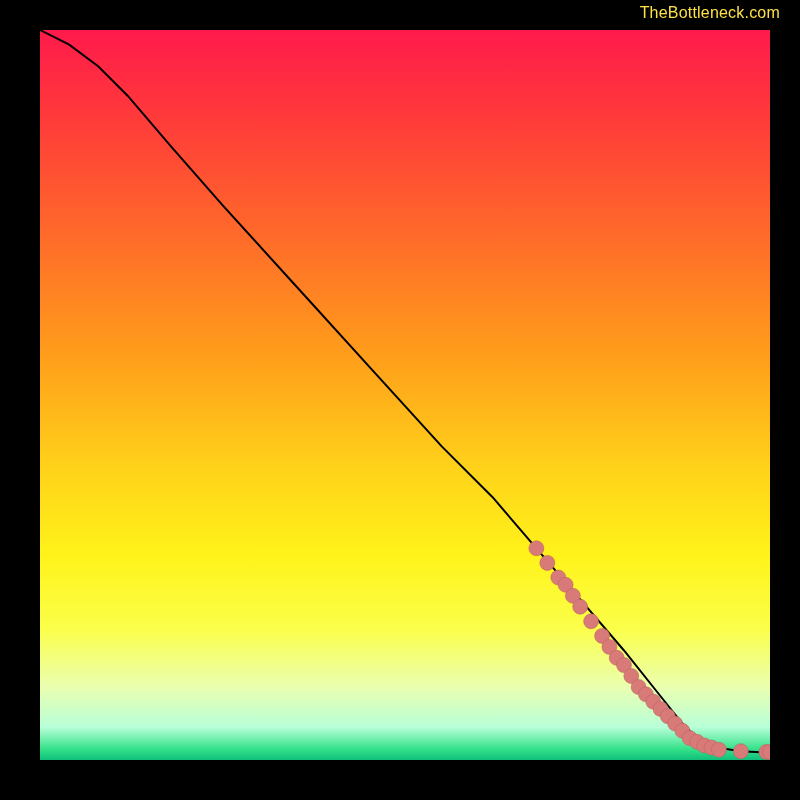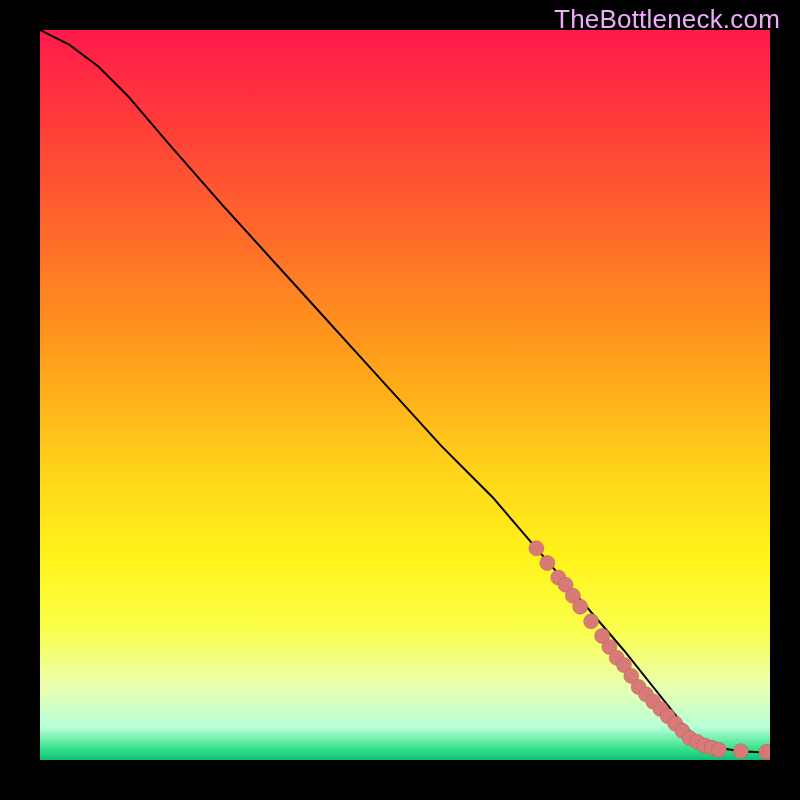--- a/index.html
+++ b/index.html
@@ -14,22 +14,22 @@
   .container {
     position: relative;
     width: 800px;
     height: 800px;
     background: #000;
   }
   .watermark {
     position: absolute;
     top: 4px;
     right: 20px;
-    color: #f0abfc;
-    font-size: 26px;
+    color: #fde047;
+    font-size: 16px;
     font-weight: 500;
     letter-spacing: 0.2px;
   }
   .plot {
     position: absolute;
     left: 40px;
     top: 30px;
     width: 730px;
     height: 730px;
   }

